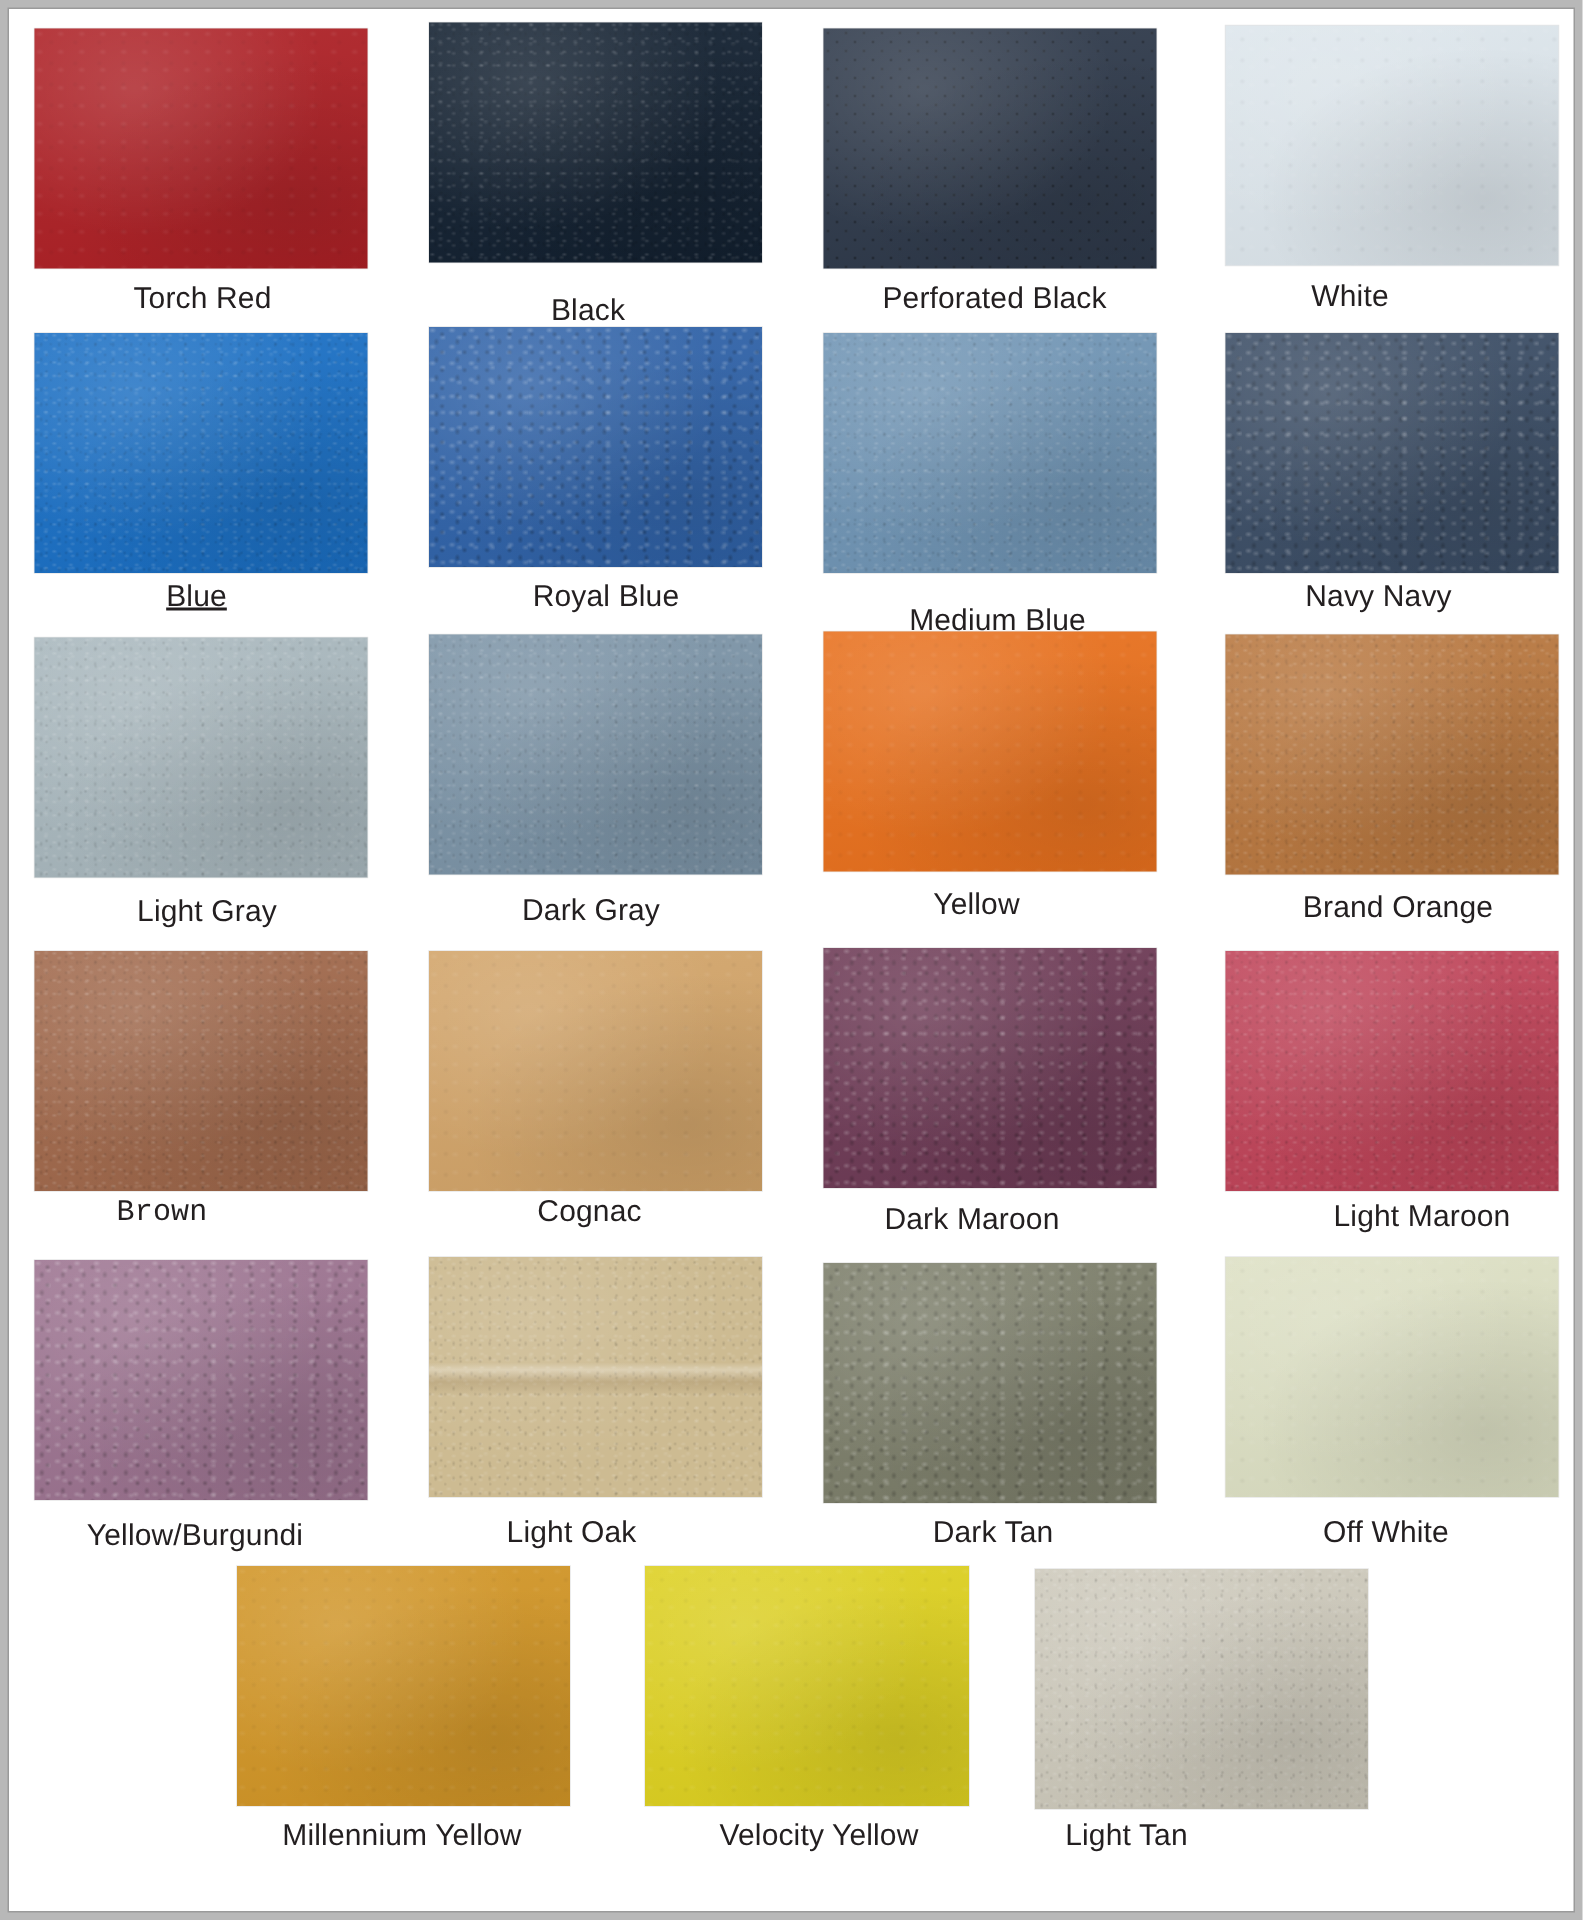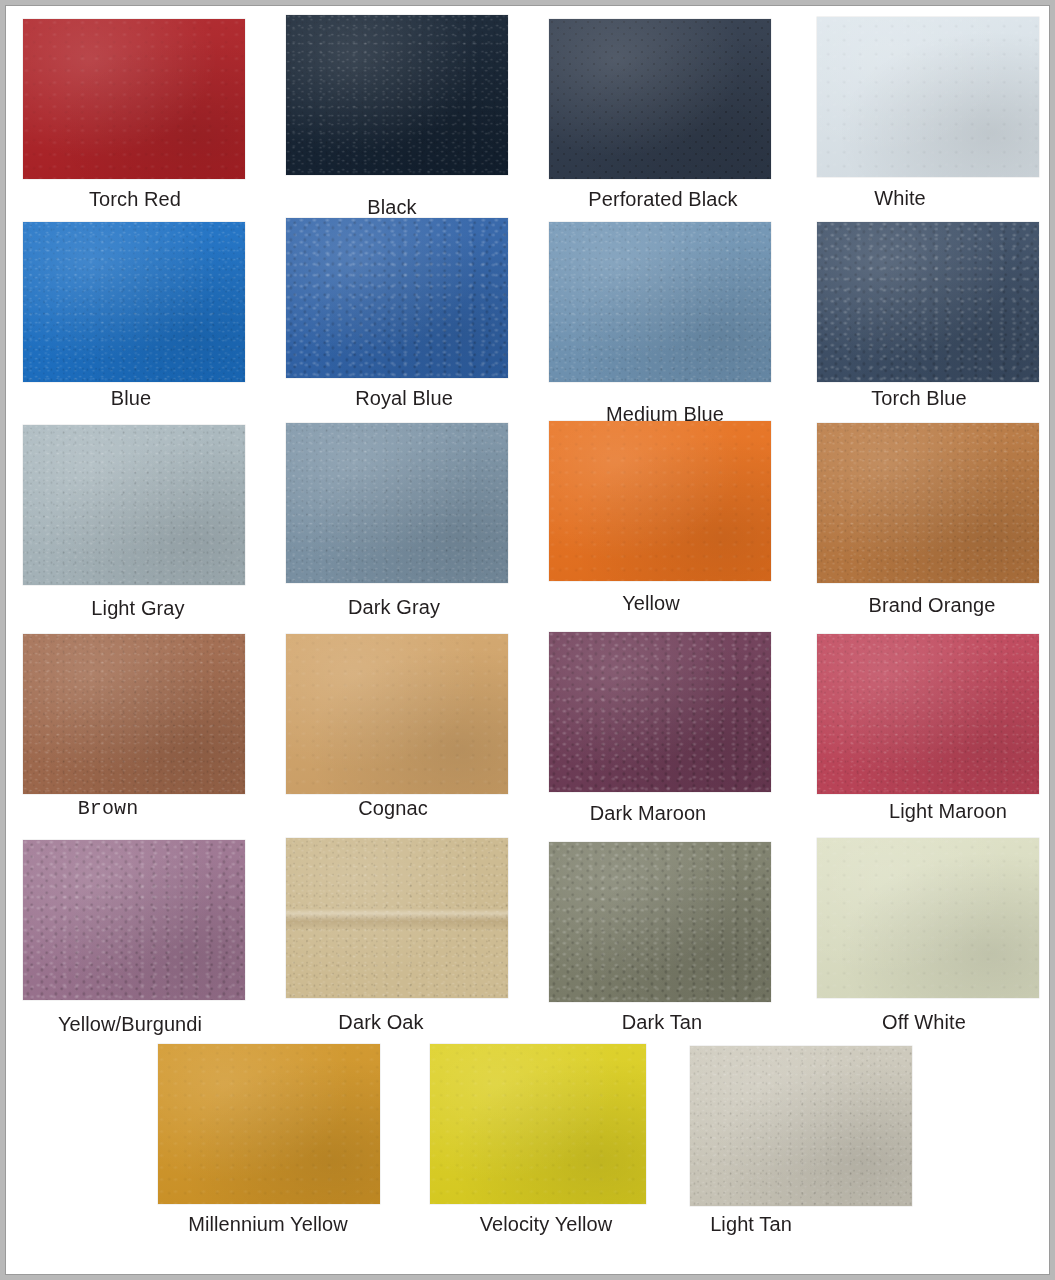--- a/index.html
+++ b/index.html
@@ -125,39 +125,39 @@
       <div class="cell" style="position: absolute; left: 811px; top: 11px; width: 222px;">
         <div class="swatch smooth" style="width: 222px; height: 160px; background: rgb(221, 230, 236);"></div>
       </div>
       <div class="label" style="position: absolute; left: 0px; width: 1043px; top: 181px; text-align: left; padding-left: 0px;">
         <span style="position: absolute; left: 894px; transform: translateX(-50%); white-space: nowrap;">White</span>
       </div>
       <div class="cell" style="position: absolute; left: 17px; top: 216px; width: 222px;">
         <div class="swatch" style="width: 222px; height: 160px; background: rgb(26, 111, 196);"></div>
       </div>
       <div class="label" style="position: absolute; left: 0px; width: 1043px; top: 381px; text-align: left; padding-left: 0px;">
-        <span style="position: absolute; left: 125px; transform: translateX(-50%); white-space: nowrap;">Blue</span>
+        <span style="position: absolute; left: 125px; transform: translateX(-50%); white-space: nowrap; text-decoration: underline;">Blue</span>
       </div>
       <div class="cell" style="position: absolute; left: 280px; top: 212px; width: 222px;">
         <div class="swatch coarse" style="width: 222px; height: 160px; background: rgb(47, 98, 168);"></div>
       </div>
       <div class="label" style="position: absolute; left: 0px; width: 1043px; top: 381px; text-align: left; padding-left: 0px;">
         <span style="position: absolute; left: 398px; transform: translateX(-50%); white-space: nowrap;">Royal Blue</span>
       </div>
       <div class="cell" style="position: absolute; left: 543px; top: 216px; width: 222px;">
         <div class="swatch" style="width: 222px; height: 160px; background: rgb(111, 148, 180);"></div>
       </div>
       <div class="label" style="position: absolute; left: 0px; width: 1043px; top: 381px; text-align: left; padding-left: 0px;">
         <span style="position: absolute; left: 659px; transform: translateX(-50%); white-space: nowrap; margin-top: 16px;">Medium Blue</span>
       </div>
       <div class="cell" style="position: absolute; left: 811px; top: 216px; width: 222px;">
         <div class="swatch coarse" style="width: 222px; height: 160px; background: rgb(59, 77, 101);"></div>
       </div>
       <div class="label" style="position: absolute; left: 0px; width: 1043px; top: 381px; text-align: left; padding-left: 0px;">
-        <span style="position: absolute; left: 913px; transform: translateX(-50%); white-space: nowrap;">Torch Blue</span>
+        <span style="position: absolute; left: 913px; transform: translateX(-50%); white-space: nowrap;">Navy Navy</span>
       </div>
       <div class="cell" style="position: absolute; left: 17px; top: 419px; width: 222px;">
         <div class="swatch" style="width: 222px; height: 160px; background: rgb(168, 183, 189);"></div>
       </div>
       <div class="label" style="position: absolute; left: 0px; width: 1043px; top: 591px; text-align: left; padding-left: 0px;">
         <span style="position: absolute; left: 132px; transform: translateX(-50%); white-space: nowrap;">Light Gray</span>
       </div>
       <div class="cell" style="position: absolute; left: 280px; top: 417px; width: 222px;">
         <div class="swatch" style="width: 222px; height: 160px; background: rgb(123, 147, 166);"></div>
       </div>
@@ -203,21 +203,21 @@
       <div class="cell" style="position: absolute; left: 17px; top: 834px; width: 222px;">
         <div class="swatch coarse" style="width: 222px; height: 160px; background: rgb(156, 115, 144);"></div>
       </div>
       <div class="label" style="position: absolute; left: 0px; width: 1043px; top: 1007px; text-align: left; padding-left: 0px;">
         <span style="position: absolute; left: 124px; transform: translateX(-50%); white-space: nowrap;">Yellow/Burgundi</span>
       </div>
       <div class="cell" style="position: absolute; left: 280px; top: 832px; width: 222px;">
         <div class="swatch banded" style="width: 222px; height: 160px; background: rgb(205, 187, 146);"></div>
       </div>
       <div class="label" style="position: absolute; left: 0px; width: 1043px; top: 1005px; text-align: left; padding-left: 0px;">
-        <span style="position: absolute; left: 375px; transform: translateX(-50%); white-space: nowrap;">Dark Oak</span>
+        <span style="position: absolute; left: 375px; transform: translateX(-50%); white-space: nowrap;">Light Oak</span>
       </div>
       <div class="cell" style="position: absolute; left: 543px; top: 836px; width: 222px;">
         <div class="swatch coarse" style="width: 222px; height: 160px; background: rgb(124, 126, 106);"></div>
       </div>
       <div class="label" style="position: absolute; left: 0px; width: 1043px; top: 1005px; text-align: left; padding-left: 0px;">
         <span style="position: absolute; left: 656px; transform: translateX(-50%); white-space: nowrap;">Dark Tan</span>
       </div>
       <div class="cell" style="position: absolute; left: 811px; top: 832px; width: 222px;">
         <div class="swatch smooth" style="width: 222px; height: 160px; background: rgb(221, 224, 196);"></div>
       </div>

